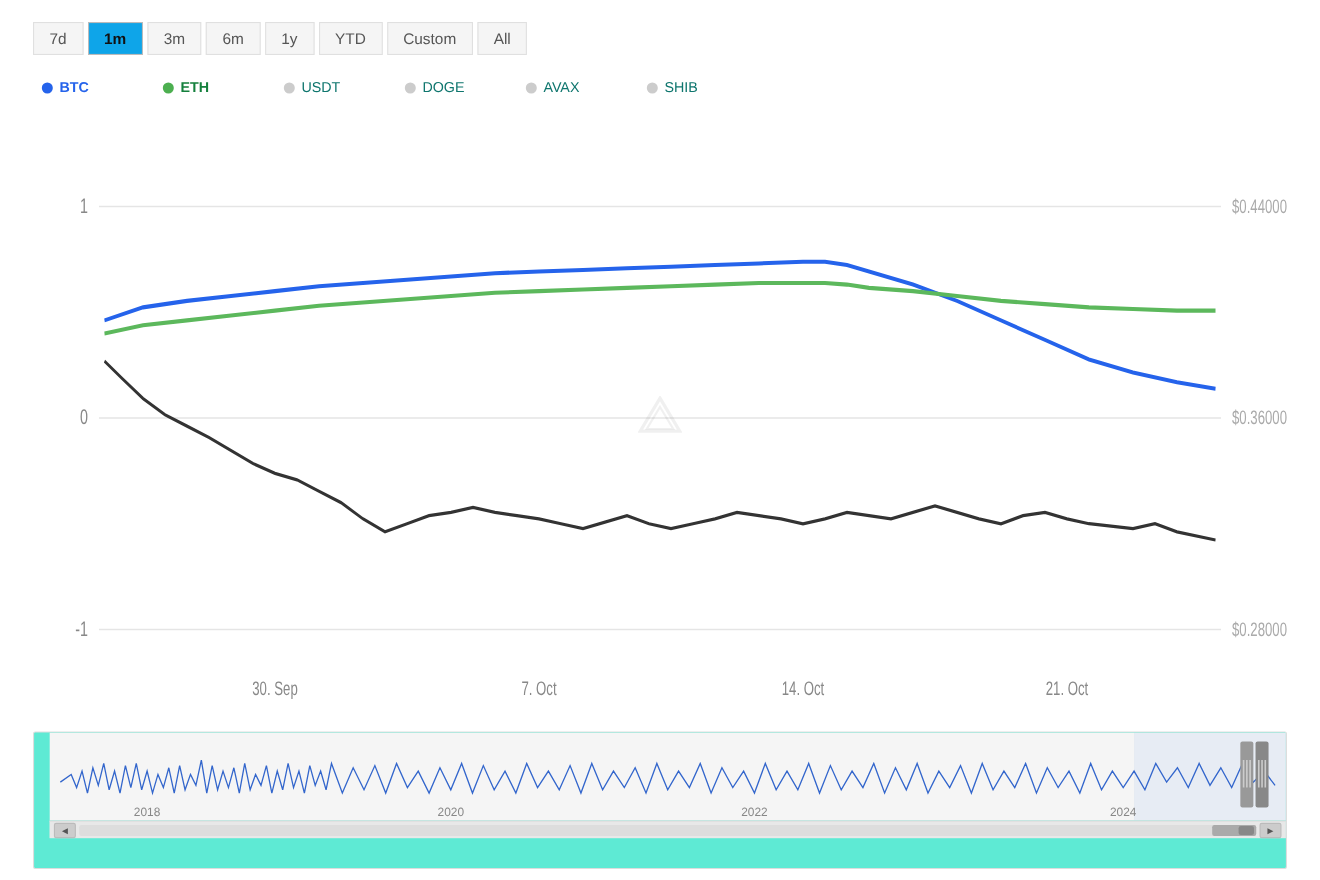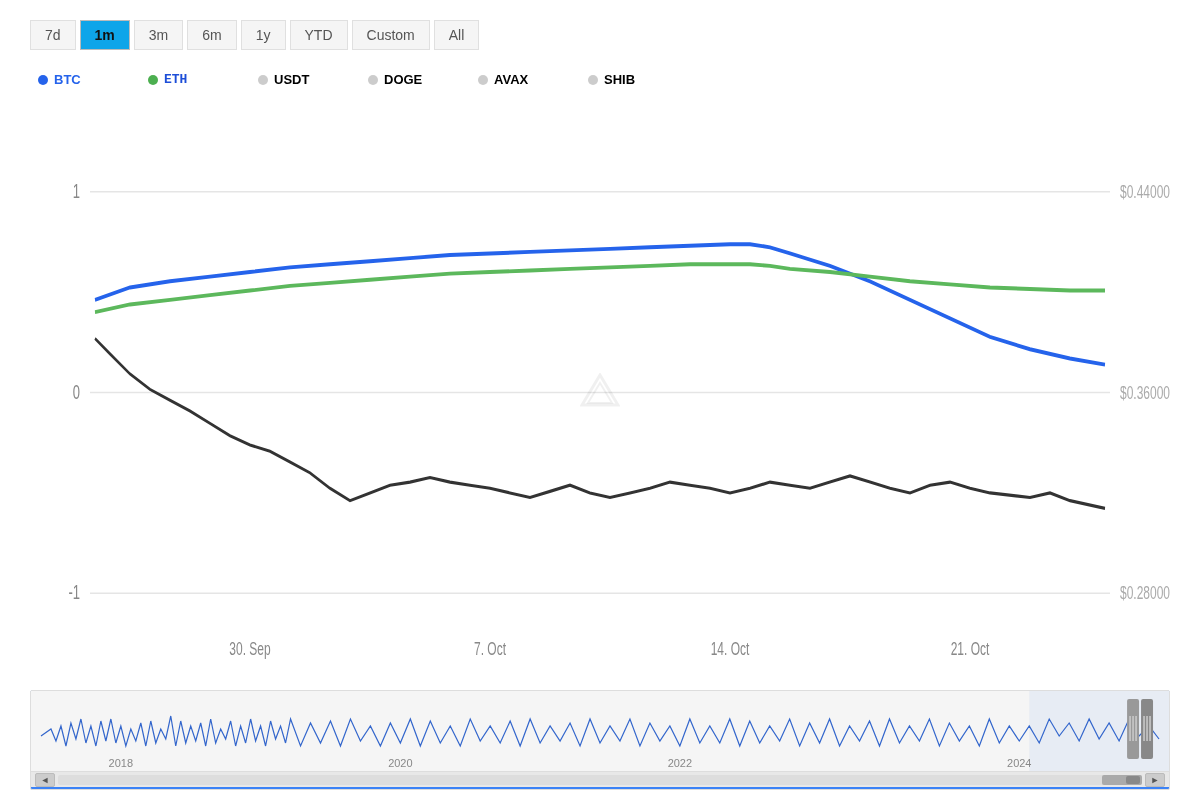--- a/index.html
+++ b/index.html
@@ -63,52 +63,53 @@
       cursor: pointer;
     }
     .legend-dot {
       width: 10px;
       height: 10px;
       border-radius: 50%;
       flex-shrink: 0;
     }
     .legend-label {
       font-size: 13px;
-      color: #000000;
-      font-weight: 700;
+      color: #0f766e;
+      font-weight: 400;
     }
     .legend-label.active-btc { color: #2563eb; font-weight: 700; }
-    .legend-label.active-eth { color: #1d4ed8; font-weight: 700; font-family: Liberation Mono, monospace; }
+    .legend-label.active-eth { color: #15803d; font-weight: 700; }
     .legend-label.active-price { color: #111; font-weight: 700; }
 
     
     .main-chart-wrapper {
       flex: 1;
       display: flex;
       flex-direction: column;
       min-height: 0;
     }
     .chart-area {
       flex: 1;
       position: relative;
       min-height: 0;
     }
     svg.main-chart {
       width: 100%;
       height: 100%;
     }
     
     .navigator-container {
-      height: 100px;
+      height: 125px;
       position: relative;
       margin-top: 4px;
       border: 1px solid #ddd;
       border-radius: 2px;
-      background: #3b82f6;
+      background: #5eead4;
       flex-shrink: 0;
+      padding-left: 14px;
     }
     svg.nav-chart {
       width: 100%;
       height: 80px;
       display: block;
     }
     .nav-scrollbar {
       height: 16px;
       background: #e8e8e8;
       border-top: 1px solid #ddd;

